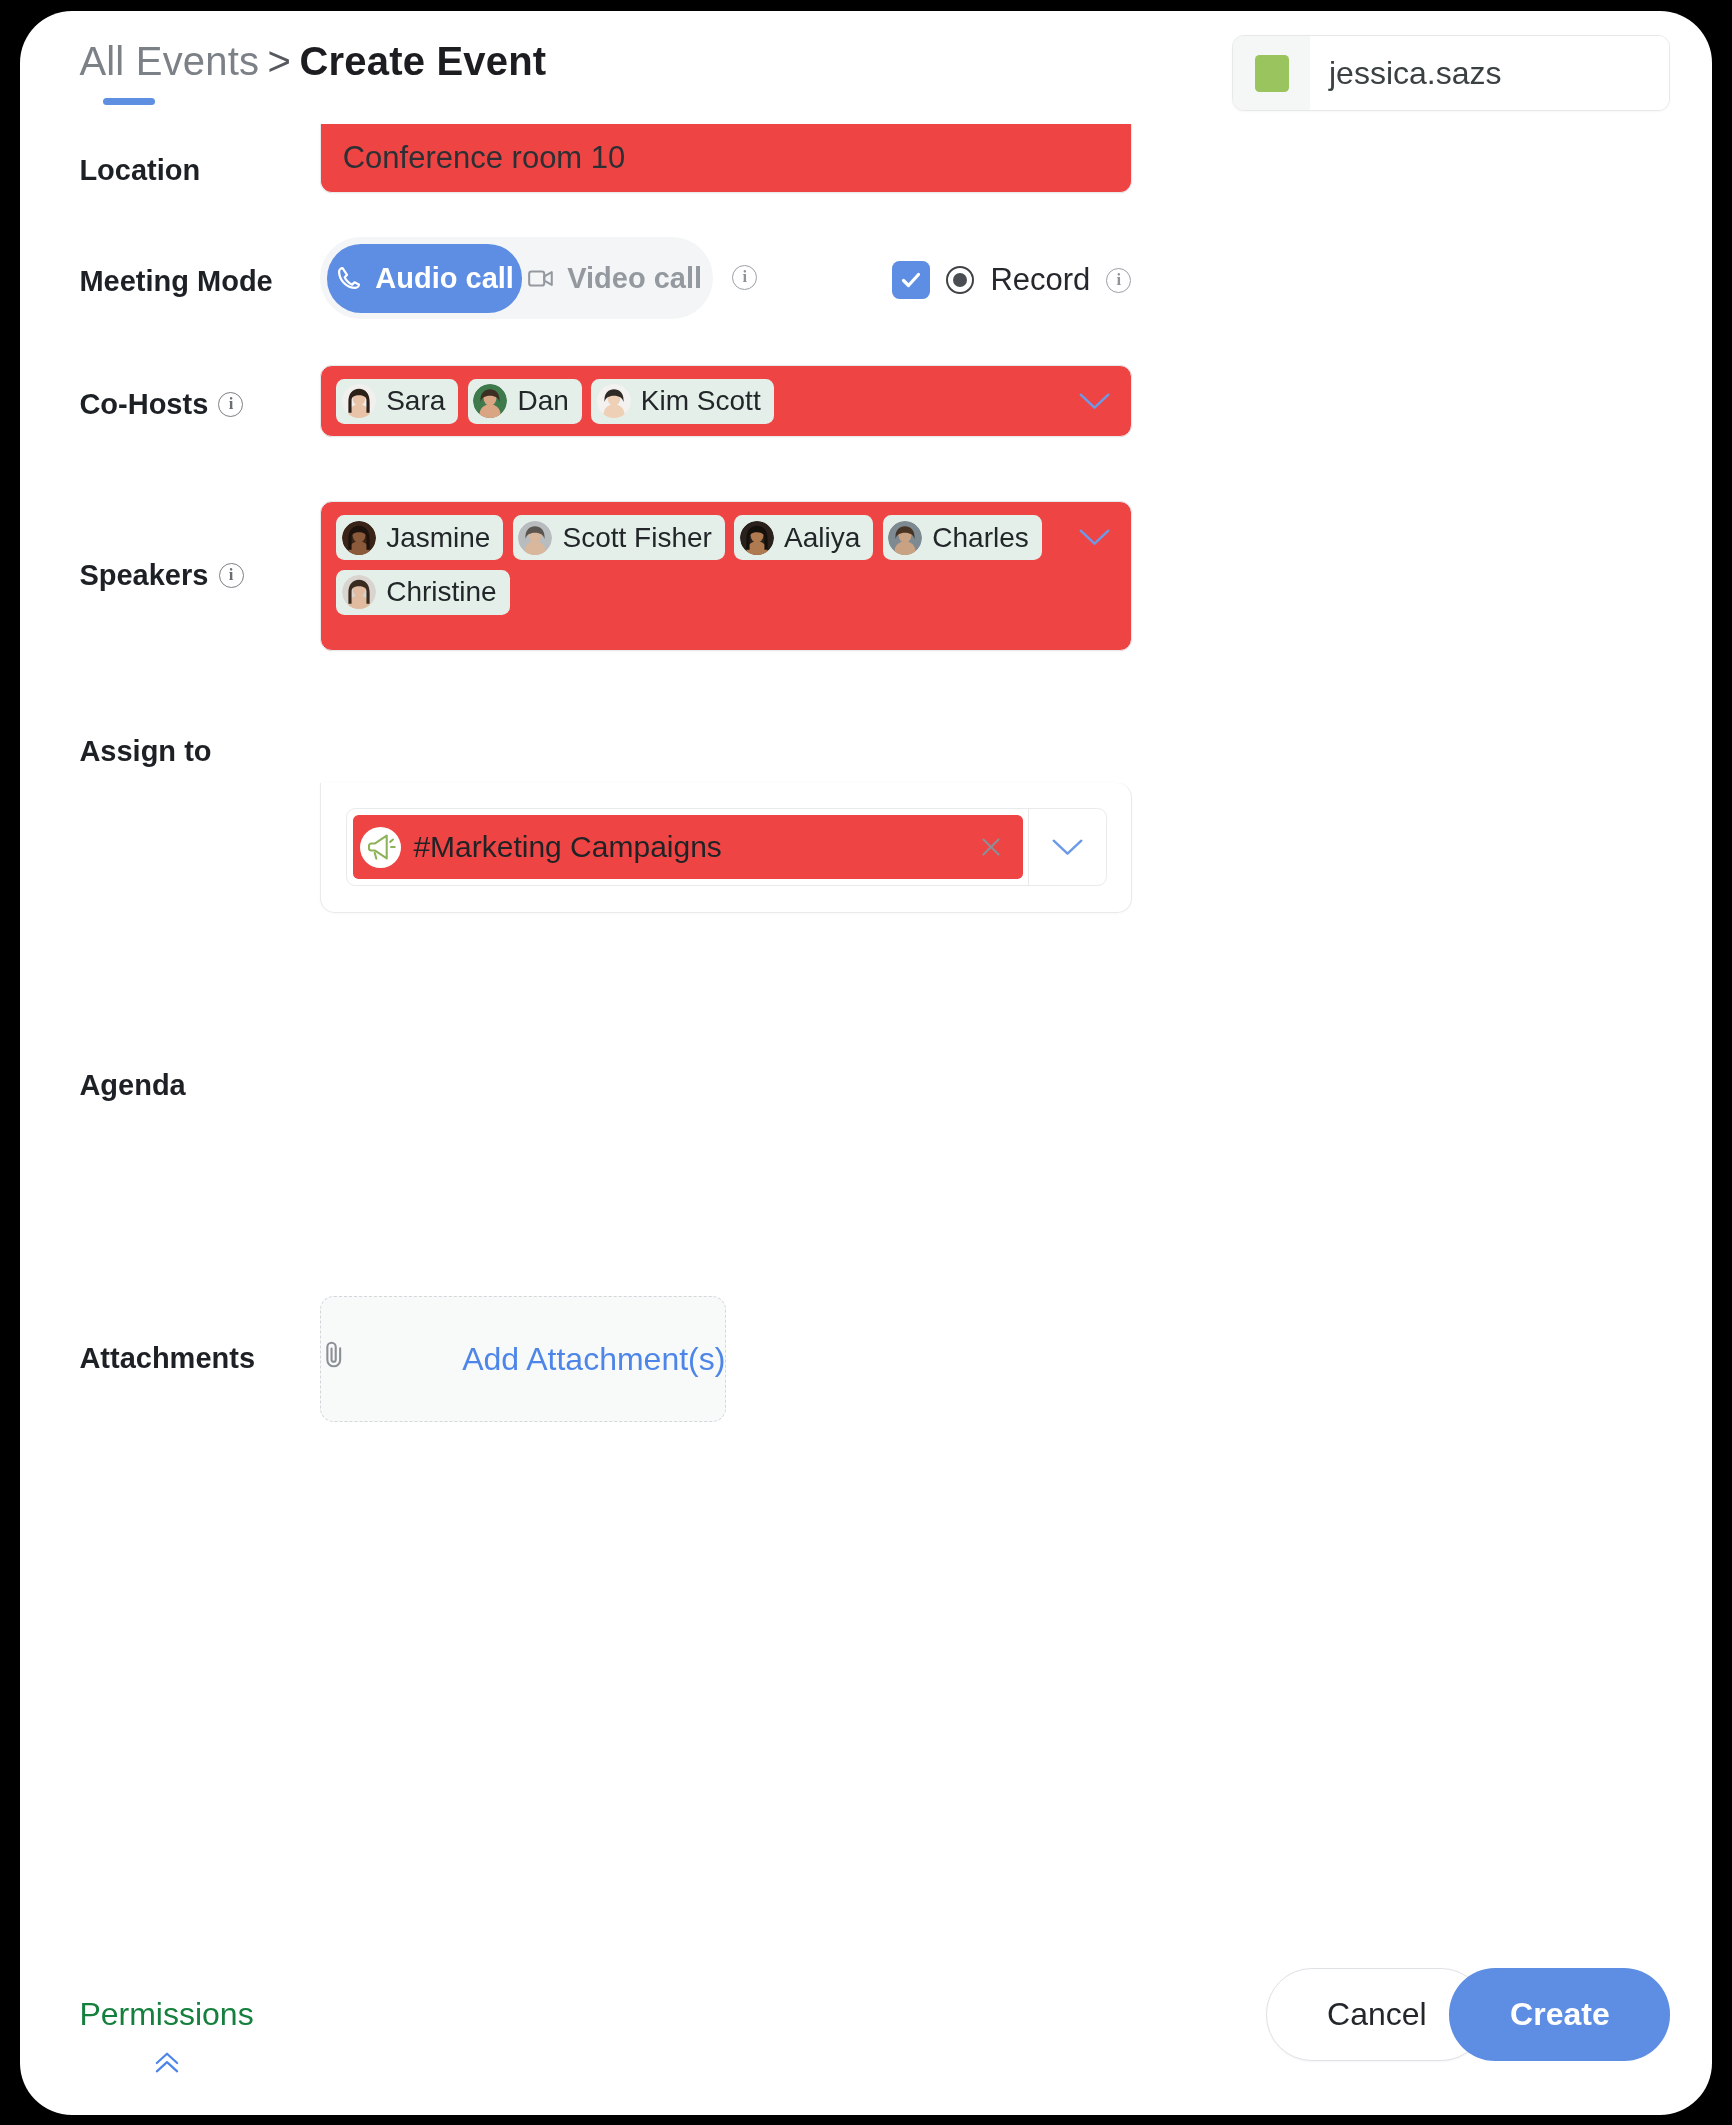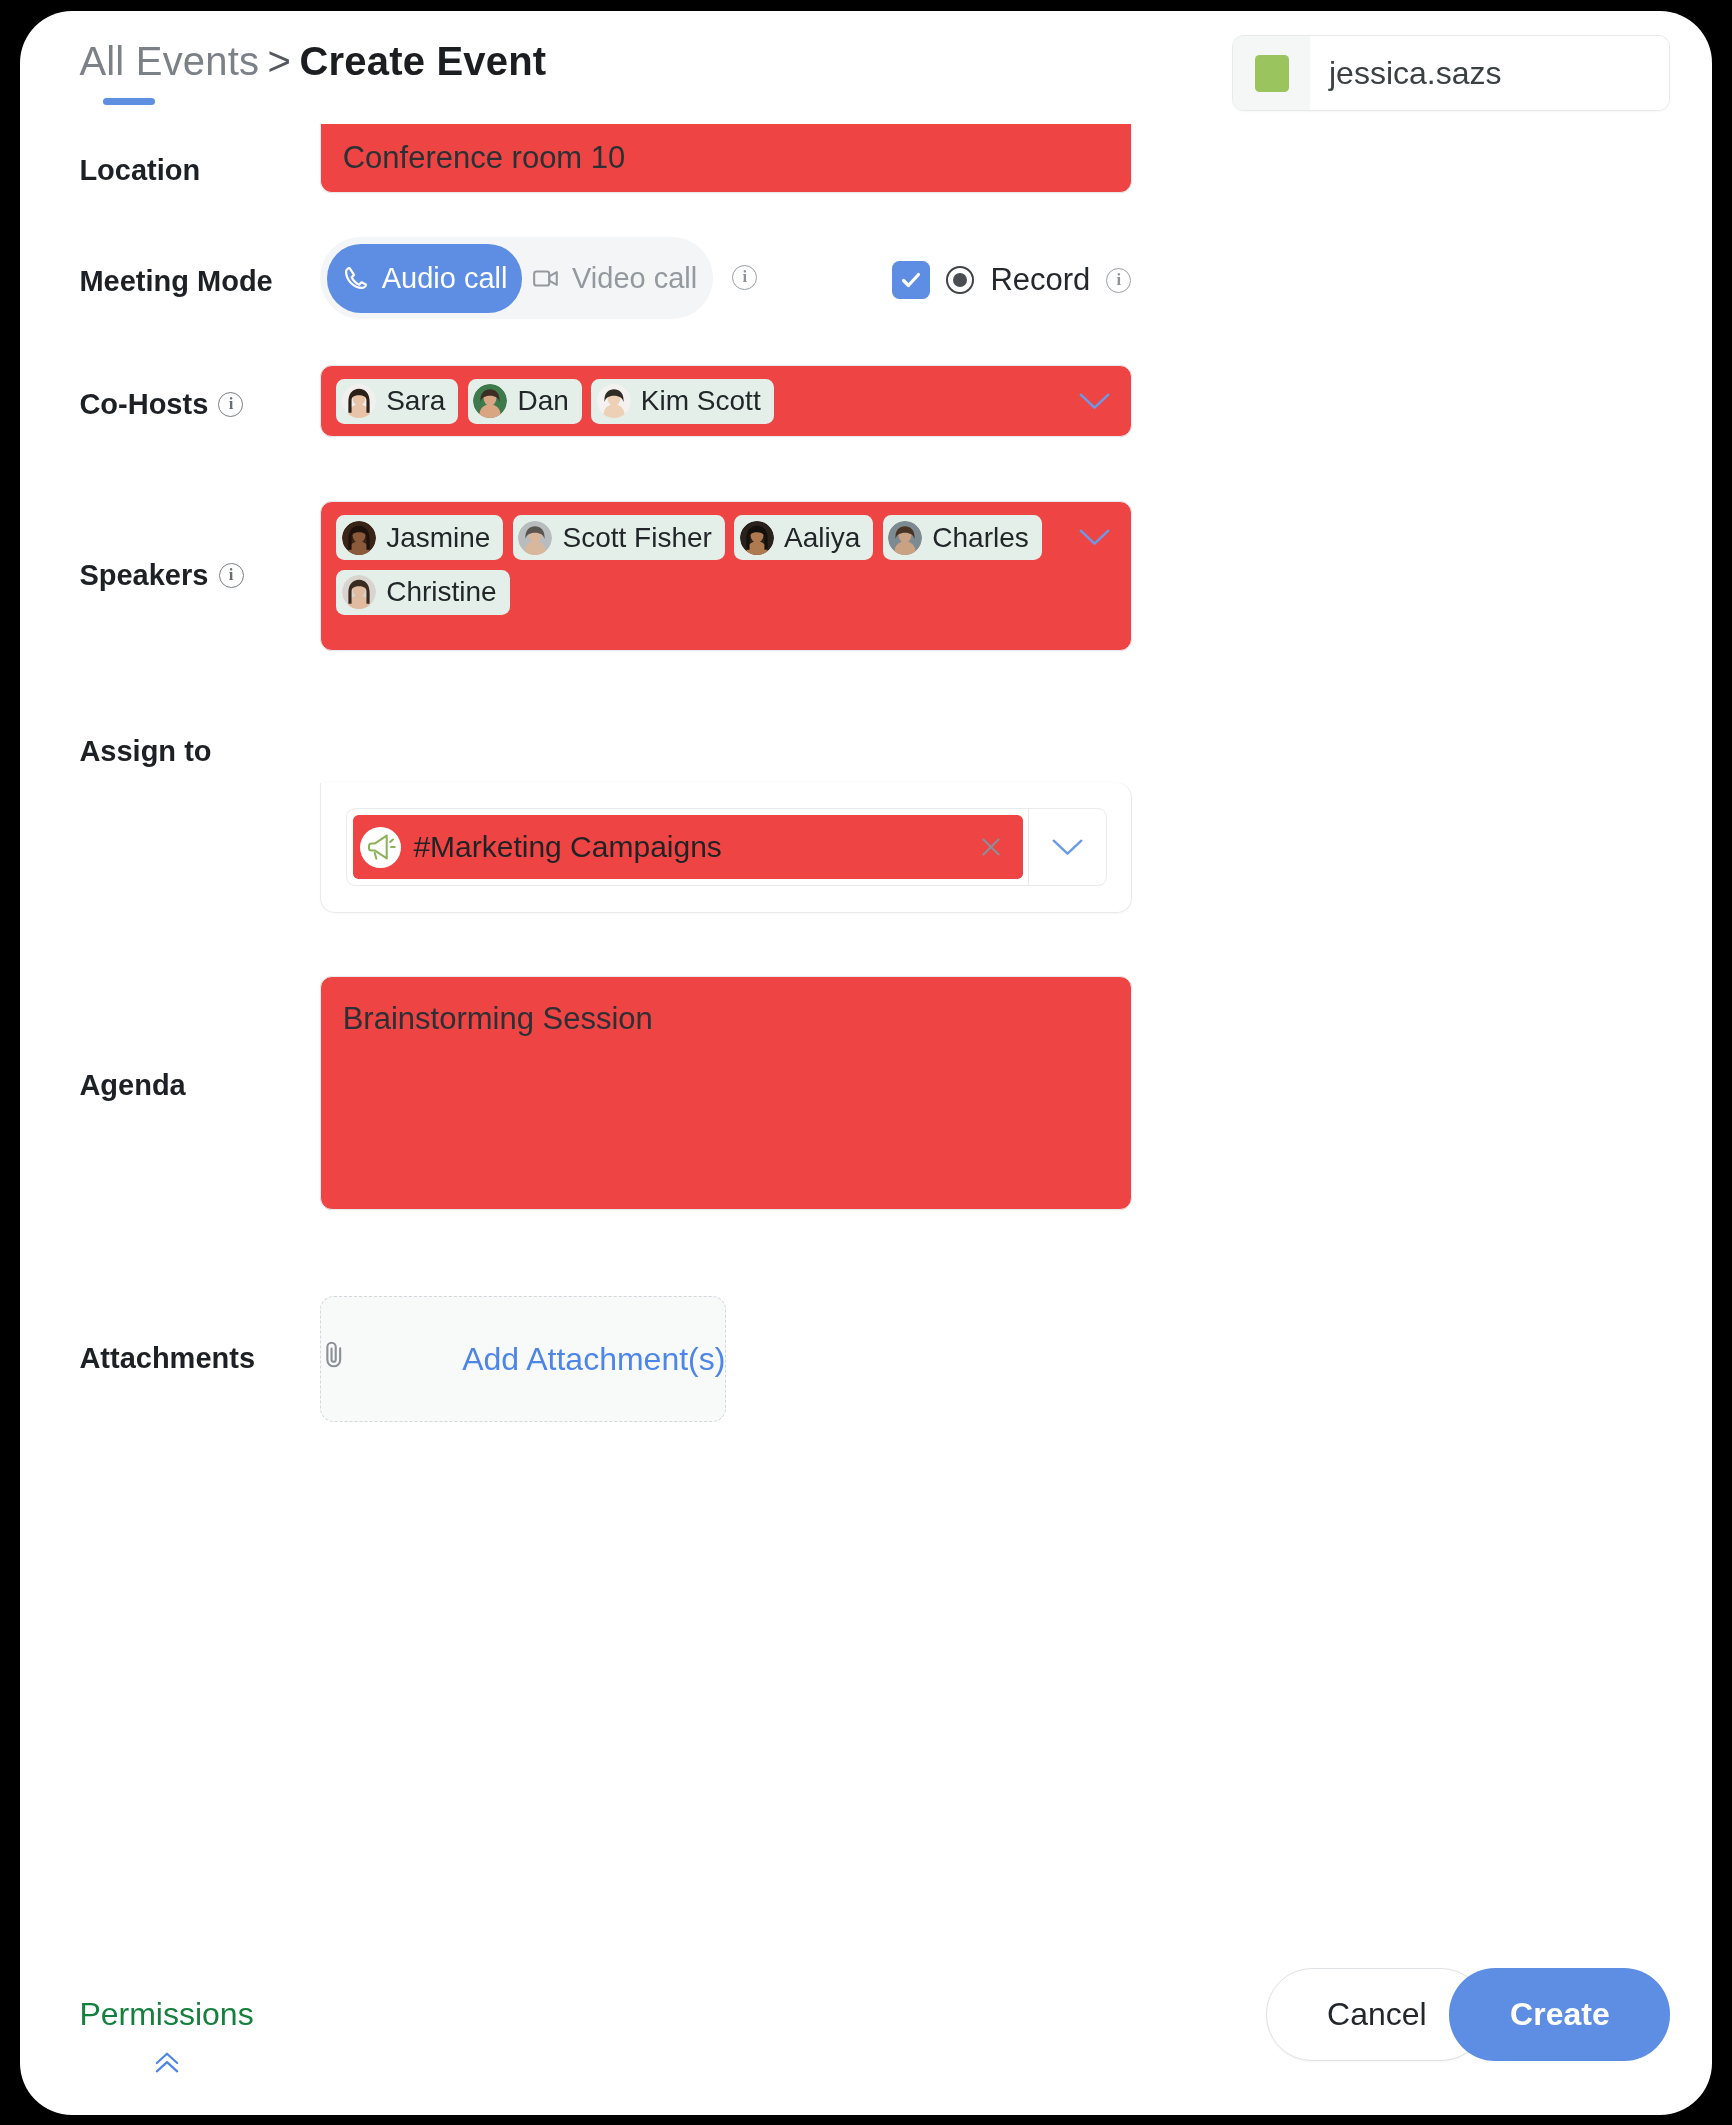--- a/index.html
+++ b/index.html
@@ -124,20 +124,21 @@
     border-radius: 41px;
     display: flex; align-items: center;
     padding: 6.5px;
   }
   .mode-btn {
     height: 69px; border-radius: 34px;
     display: flex; align-items: center; justify-content: center;
     gap: 12px;
     font-size: 29px;
     cursor: pointer;
+    font-weight: bold;
   }
   .mode-btn.active { background: #5e8ee3; color: #ffffff; width: 197px; }
   .mode-btn.idle   { color: #93999f; width: 186px; }
   .mode-btn svg { display: block; }
 
   #mode-info { position: absolute; left: 712px; top: 41px; }
   .record-wrap {
     position: absolute; left: 872px; top: 37px;
     display: flex; align-items: center; gap: 16px;
   }
@@ -514,23 +515,20 @@
             <svg width="35" height="20.4" viewBox="0 0 38 22" fill="none" stroke="#6b9ae8" stroke-width="2.6" stroke-linecap="round" stroke-linejoin="round">
                 <path d="M4 4 L19 18 L34 4"></path>
               </svg>
           </div>
         </div>
       </div>
     </div>
 
     <div class="row" id="row-agenda">
       <div class="lbl" style="top:102px">Agenda</div>
-      <div class="field" id="agenda-field">
-        <span>Brainstorming Session</span>
-      </div>
     </div>
 
     <div class="row" id="row-attach">
       <div class="lbl" style="top:61px">Attachments</div>
       <div class="attach-box">
         <span>
           <svg width="26" height="32" viewBox="0 0 20 26" fill="none" stroke="#8b9096" stroke-width="1.7" stroke-linecap="round" stroke-linejoin="round">
             <path d="M15 7.5 V17 a5.2 5.2 0 0 1 -10.4 0 V6.5 a3.4 3.4 0 0 1 6.8 0 V16.8 a1.7 1.7 0 0 1 -3.4 0 V7.8"></path>
           </svg>
         </span>

